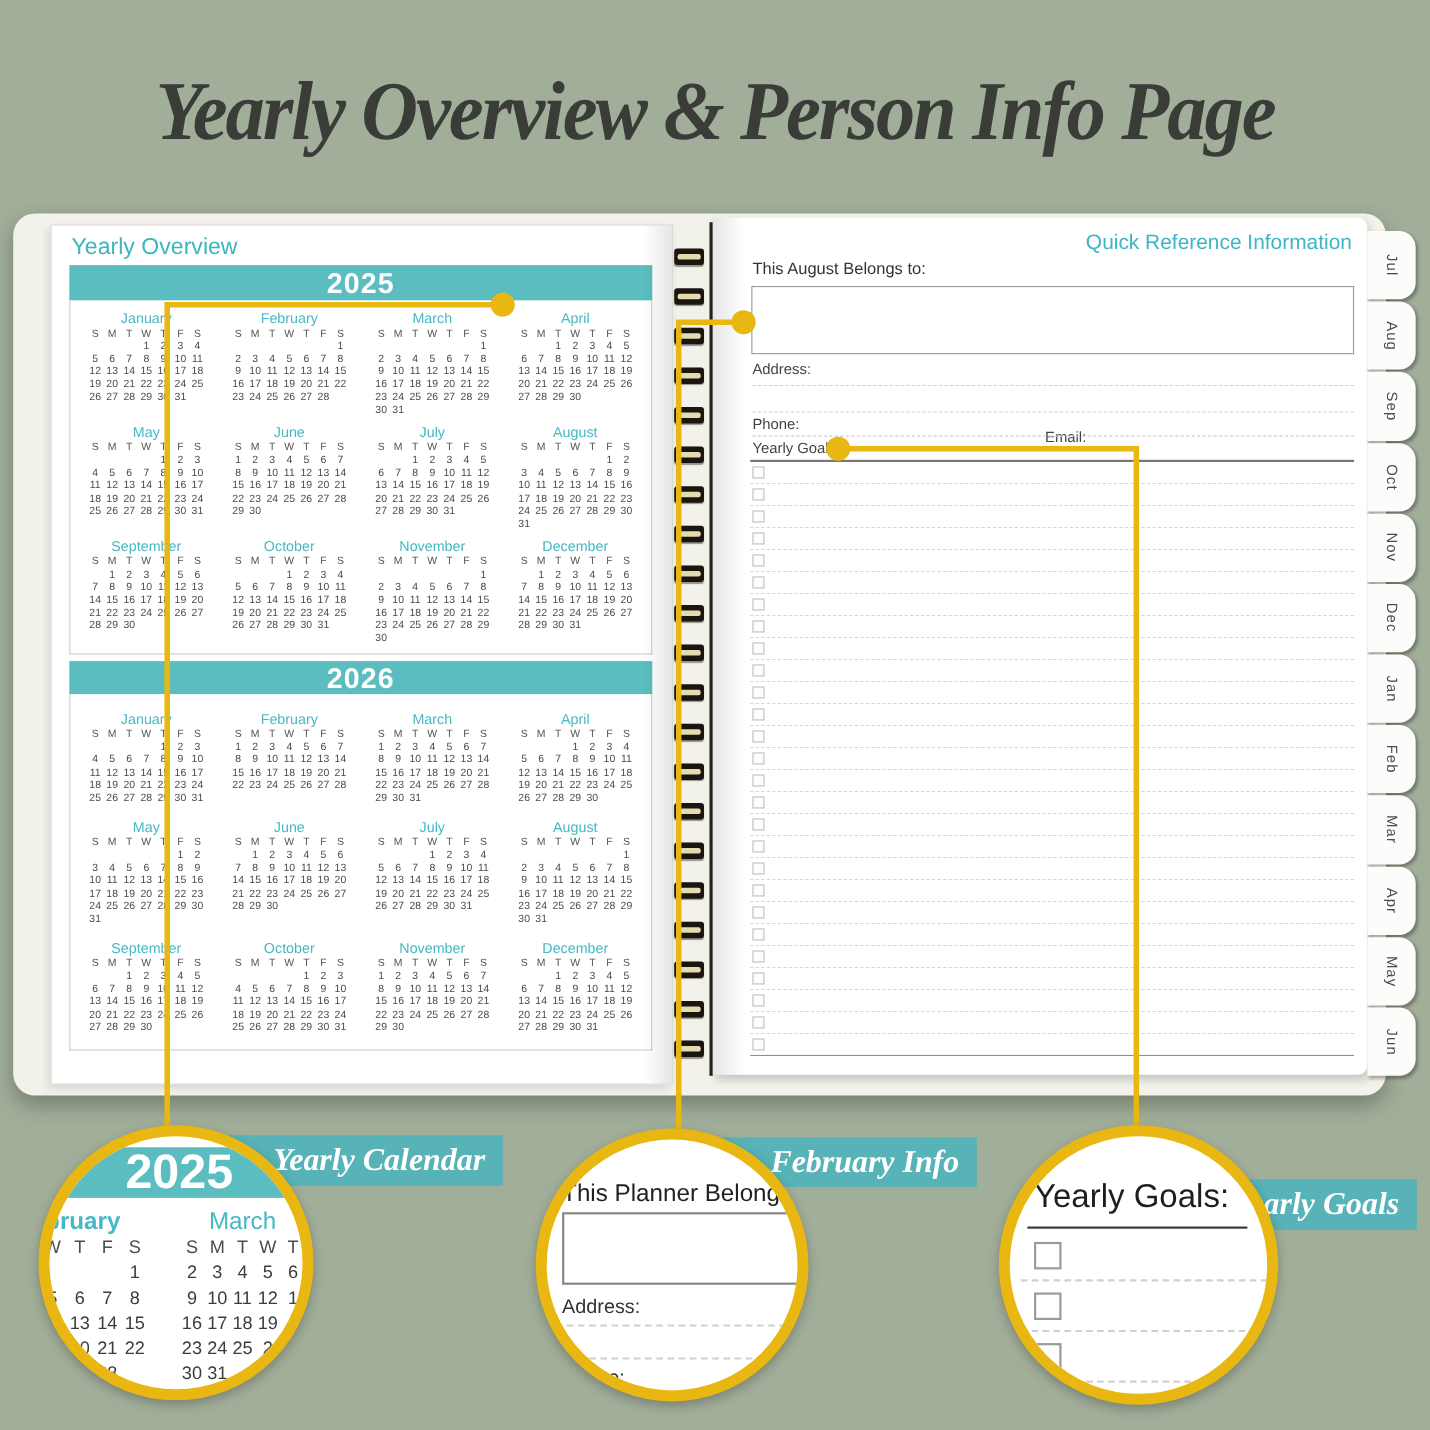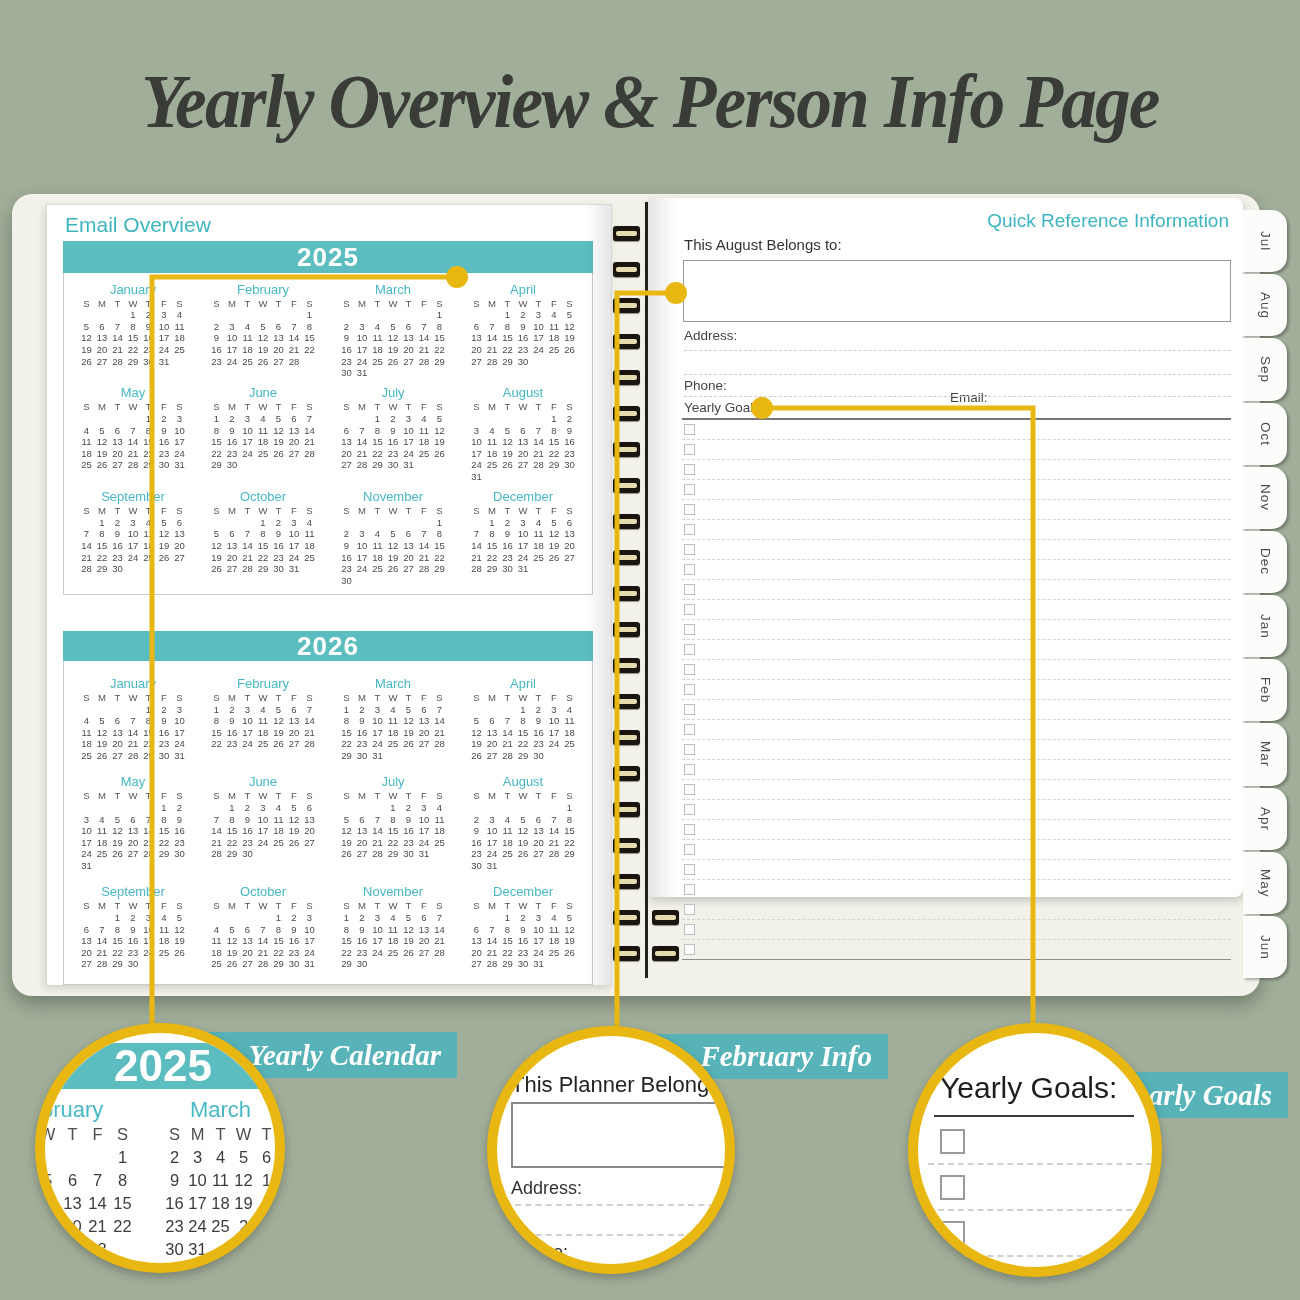--- a/index.html
+++ b/index.html
@@ -20,21 +20,21 @@
     background:#f3f2ea;border-radius:20px;box-shadow:0 8px 18px rgba(0,0,0,.28);
   }
   .page{position:absolute;background:#ffffff;}
   .left-page{
     left:46px;top:204px;width:564px;height:780px;
     border:1px solid #d8d8d4;box-shadow:-2px 3px 7px rgba(0,0,0,.12);
   }
   .left-page::after{content:"";position:absolute;right:0;top:0;bottom:0;width:26px;
     background:linear-gradient(to left, rgba(0,0,0,.10), rgba(0,0,0,0));}
   .right-page{
-    left:648px;top:198px;width:595px;height:699px;
+    left:648px;top:198px;width:595px;height:779px;
     border-radius:0 8px 8px 0;box-shadow:2px 4px 8px rgba(0,0,0,.18);
   }
   .right-page::before{content:"";position:absolute;left:0;top:0;bottom:0;width:28px;
     background:linear-gradient(to right, rgba(0,0,0,.10), rgba(0,0,0,0));}
   
   .lp-heading{position:absolute;left:18px;top:8px;font-size:21px;color:#3cb5bf;}
   .year-block{position:absolute;left:16px;width:530px;}
   .ybanner{
     height:32px;background:#5bbdbf;color:#ffffff;text-align:center;
     font-size:26px;font-weight:bold;line-height:32px;letter-spacing:1px;
@@ -92,42 +92,42 @@
   .c1{left:35px;top:1023px;width:230px;height:230px;}
   .c2{left:487px;top:1026px;width:228px;height:228px;}
   .c3{left:908px;top:1023px;width:234px;height:234px;}
   .zc-banner{position:absolute;left:-12px;top:10px;width:260px;height:46px;background:#5bbdbf;
     color:#fff;font-size:44px;font-weight:bold;text-align:center;line-height:46px;}
   .zmonth{position:absolute;top:64px;}
   .zmonth .zname{font-size:22px;color:#47b8c4;height:26px;line-height:26px;}
   .zgrid{display:grid;}
   .zgrid span{height:23px;font-size:16.5px;line-height:23px;text-align:center;color:#3c3c3c;}
   .zgrid .dw{color:#4c4c4c;}
-  .zm-l{left:-10px;} .zm-l .zgrid{grid-template-columns:repeat(4,25px);} .zm-l .zname{padding-left:6px;}
+  .zm-l{left:-10px;} .zm-l .zgrid{grid-template-columns:repeat(4,25px);} .zm-l .zname{padding-left:6px;font-weight:bold;}
   .zm-r{left:118px;} .zm-r .zgrid{grid-template-columns:repeat(5,23px);} .zm-r .zname{text-align:center;}
   
   .c2 .zc-title{position:absolute;left:14px;top:36px;font-size:22px;color:#222222;white-space:nowrap;}
   .c2 .zc-box{position:absolute;left:14px;top:66px;width:240px;height:62px;border:2px solid #888888;}
   .c2 .zc-label{position:absolute;left:14px;font-size:18px;color:#333333;}
   .c2 .zline{position:absolute;left:8px;right:-20px;border-top:2px dashed #d0d0d0;height:0;}
   
   .c3 .zc-title{position:absolute;left:22px;top:38px;font-size:30px;color:#1e1e1e;white-space:nowrap;}
   .c3 .zc-rule{position:absolute;left:16px;top:82px;width:200px;border-top:2px solid #3a3a3a;height:0;}
   .c3 .zcb{position:absolute;left:22px;width:21px;height:21px;border:2px solid #9a9a9a;background:#fff;}
   .c3 .zline{position:absolute;left:10px;right:-10px;border-top:2px dashed #d0d0d0;height:0;}
 </style>
 </head>
 <body>
 
 <h1 class="main-title">Yearly Overview &amp; Person Info Page</h1>
 
 <div class="cover"></div>
 
 <div class="page left-page">
-  <div class="lp-heading">Email Overview</div>
+  <div class="lp-heading">Yearly Overview</div>
 
   <div class="year-block" style="top:36px;">
     <div class="ybanner">2025</div>
     <div class="ybox">
         <div class="month">
           <div class="mname">January</div>
           <div class="mgrid">
             <span class="dw">S</span>
             <span class="dw">M</span>
             <span class="dw">T</span>
@@ -669,21 +669,21 @@
             <span>27</span>
             <span>28</span>
             <span>29</span>
             <span>30</span>
             <span>31</span>
           </div>
         </div>
       </div>
   </div>
 
-  <div class="year-block" style="top:396px;margin-top:30px;">
+  <div class="year-block" style="top:396px;">
     <div class="ybanner" style="height:30px;line-height:30px;">2026</div>
     <div class="ybox" style="height:324px;">
         <div class="month">
           <div class="mname">January</div>
           <div class="mgrid">
             <span class="dw">S</span>
             <span class="dw">M</span>
             <span class="dw">T</span>
             <span class="dw">W</span>
             <span class="dw">T</span>

